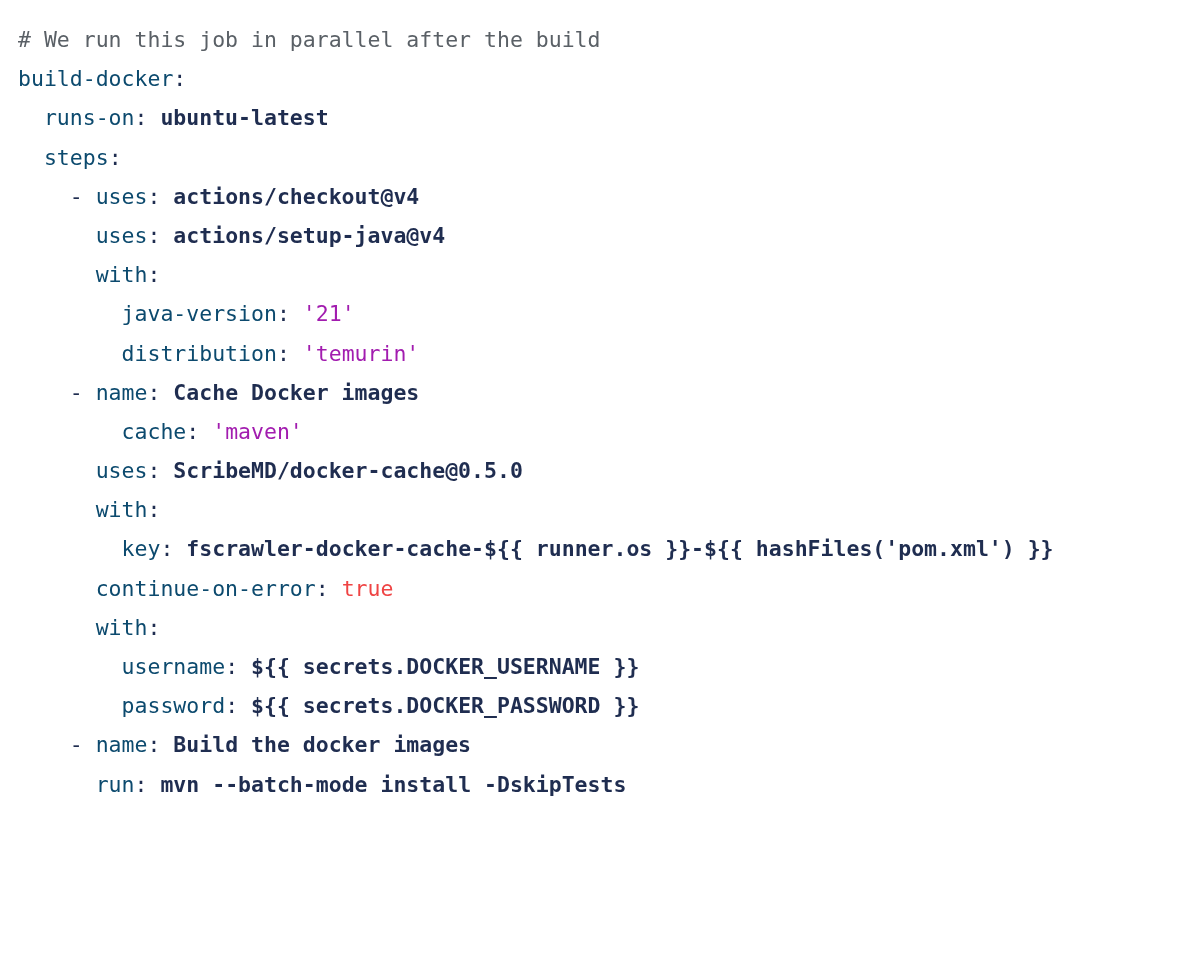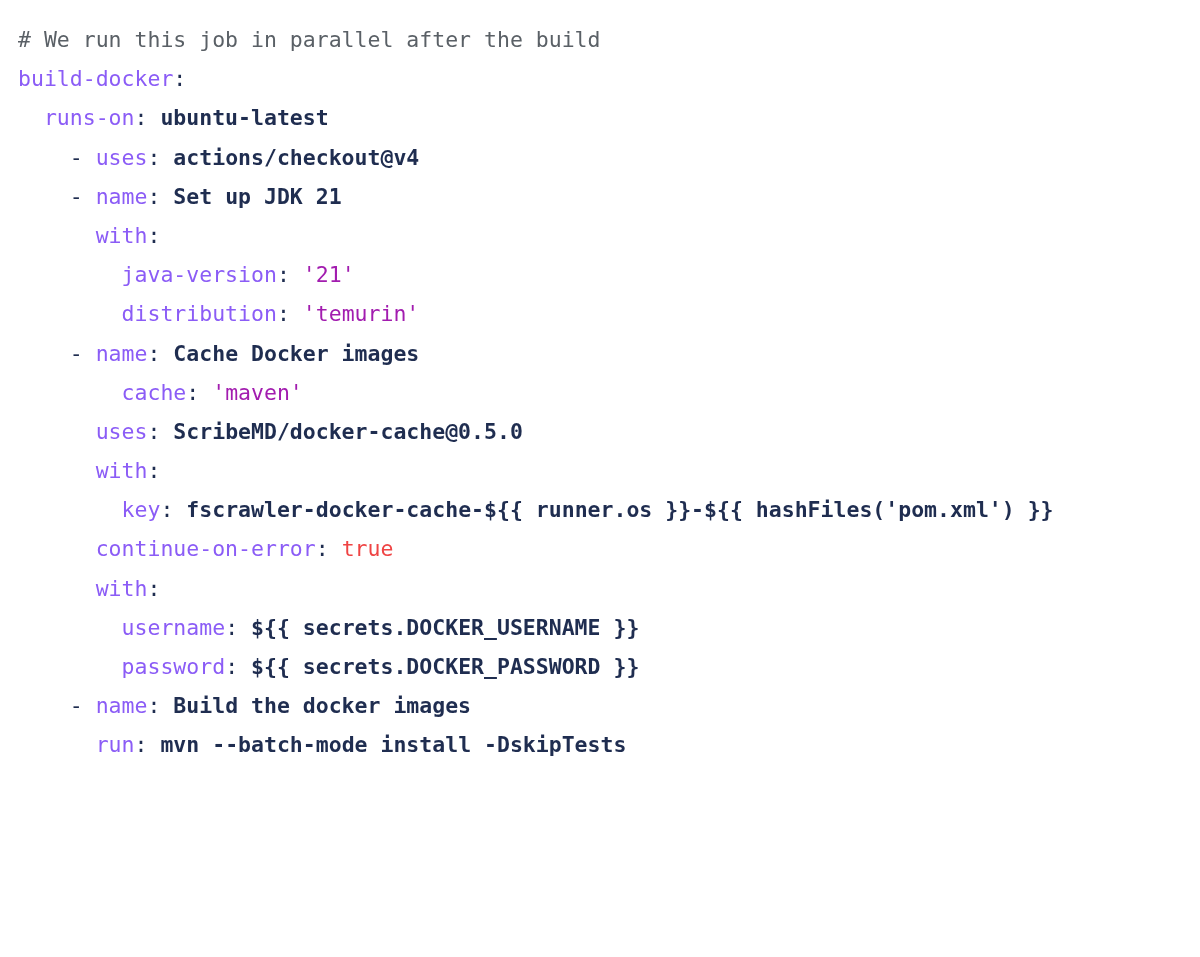--- a/index.html
+++ b/index.html
@@ -24,37 +24,38 @@
   .code-line {
     height: 39.2px;
     line-height: 39.2px;
     font-size: 21.5px;
     letter-spacing: 0px;
     white-space: pre;
     font-family: "DejaVu Sans Mono", "Liberation Mono", monospace;
     color: #1f2d50;
   }
   .tok-comment { color: #5a6066; }
-  .tok-key     { color: #8b5cf6; }
+  .tok-key     { color: #0c4a6e; }
   .tok-bool    { color: #ef4444; }
   .tok-punct   { color: #1f2d50; }
   .tok-dash    { color: #1f2d50; }
   .tok-value   { color: #1f2d50; font-weight: bold; }
   .tok-string  { color: #a21caf; }
   .tok-indent  { color: transparent; }
 </style>
 </head>
 <body>
 
 <div id="code-block">
     <div class="code-line"><span class="tok-comment"># We run this job in parallel after the build</span></div>
     <div class="code-line"><span class="tok-key">build-docker</span><span class="tok-punct">:</span></div>
     <div class="code-line"><span class="tok-indent">  </span><span class="tok-key">runs-on</span><span class="tok-punct">:</span><span class="tok-value"> ubuntu-latest</span></div>
+    <div class="code-line"><span class="tok-indent">  </span><span class="tok-key">steps</span><span class="tok-punct">:</span></div>
     <div class="code-line"><span class="tok-indent">    </span><span class="tok-dash">- </span><span class="tok-key">uses</span><span class="tok-punct">:</span><span class="tok-value"> actions/checkout@v4</span></div>
-    <div class="code-line"><span class="tok-indent">    </span><span class="tok-dash">- </span><span class="tok-key">name</span><span class="tok-punct">:</span><span class="tok-value"> Set up JDK 21</span></div>
+    <div class="code-line"><span class="tok-indent">      </span><span class="tok-key">uses</span><span class="tok-punct">:</span><span class="tok-value"> actions/setup-java@v4</span></div>
     <div class="code-line"><span class="tok-indent">      </span><span class="tok-key">with</span><span class="tok-punct">:</span></div>
     <div class="code-line"><span class="tok-indent">        </span><span class="tok-key">java-version</span><span class="tok-punct">:</span><span class="tok-string"> '21'</span></div>
     <div class="code-line"><span class="tok-indent">        </span><span class="tok-key">distribution</span><span class="tok-punct">:</span><span class="tok-string"> 'temurin'</span></div>
     <div class="code-line"><span class="tok-indent">    </span><span class="tok-dash">- </span><span class="tok-key">name</span><span class="tok-punct">:</span><span class="tok-value"> Cache Docker images</span></div>
     <div class="code-line"><span class="tok-indent">        </span><span class="tok-key">cache</span><span class="tok-punct">:</span><span class="tok-string"> 'maven'</span></div>
     <div class="code-line"><span class="tok-indent">      </span><span class="tok-key">uses</span><span class="tok-punct">:</span><span class="tok-value"> ScribeMD/docker-cache@0.5.0</span></div>
     <div class="code-line"><span class="tok-indent">      </span><span class="tok-key">with</span><span class="tok-punct">:</span></div>
     <div class="code-line"><span class="tok-indent">        </span><span class="tok-key">key</span><span class="tok-punct">:</span><span class="tok-value"> fscrawler-docker-cache-${{ runner.os }}-${{ hashFiles('pom.xml') }}</span></div>
     <div class="code-line"><span class="tok-indent">      </span><span class="tok-key">continue-on-error</span><span class="tok-punct">:</span><span class="tok-bool"> true</span></div>
     <div class="code-line"><span class="tok-indent">      </span><span class="tok-key">with</span><span class="tok-punct">:</span></div>

